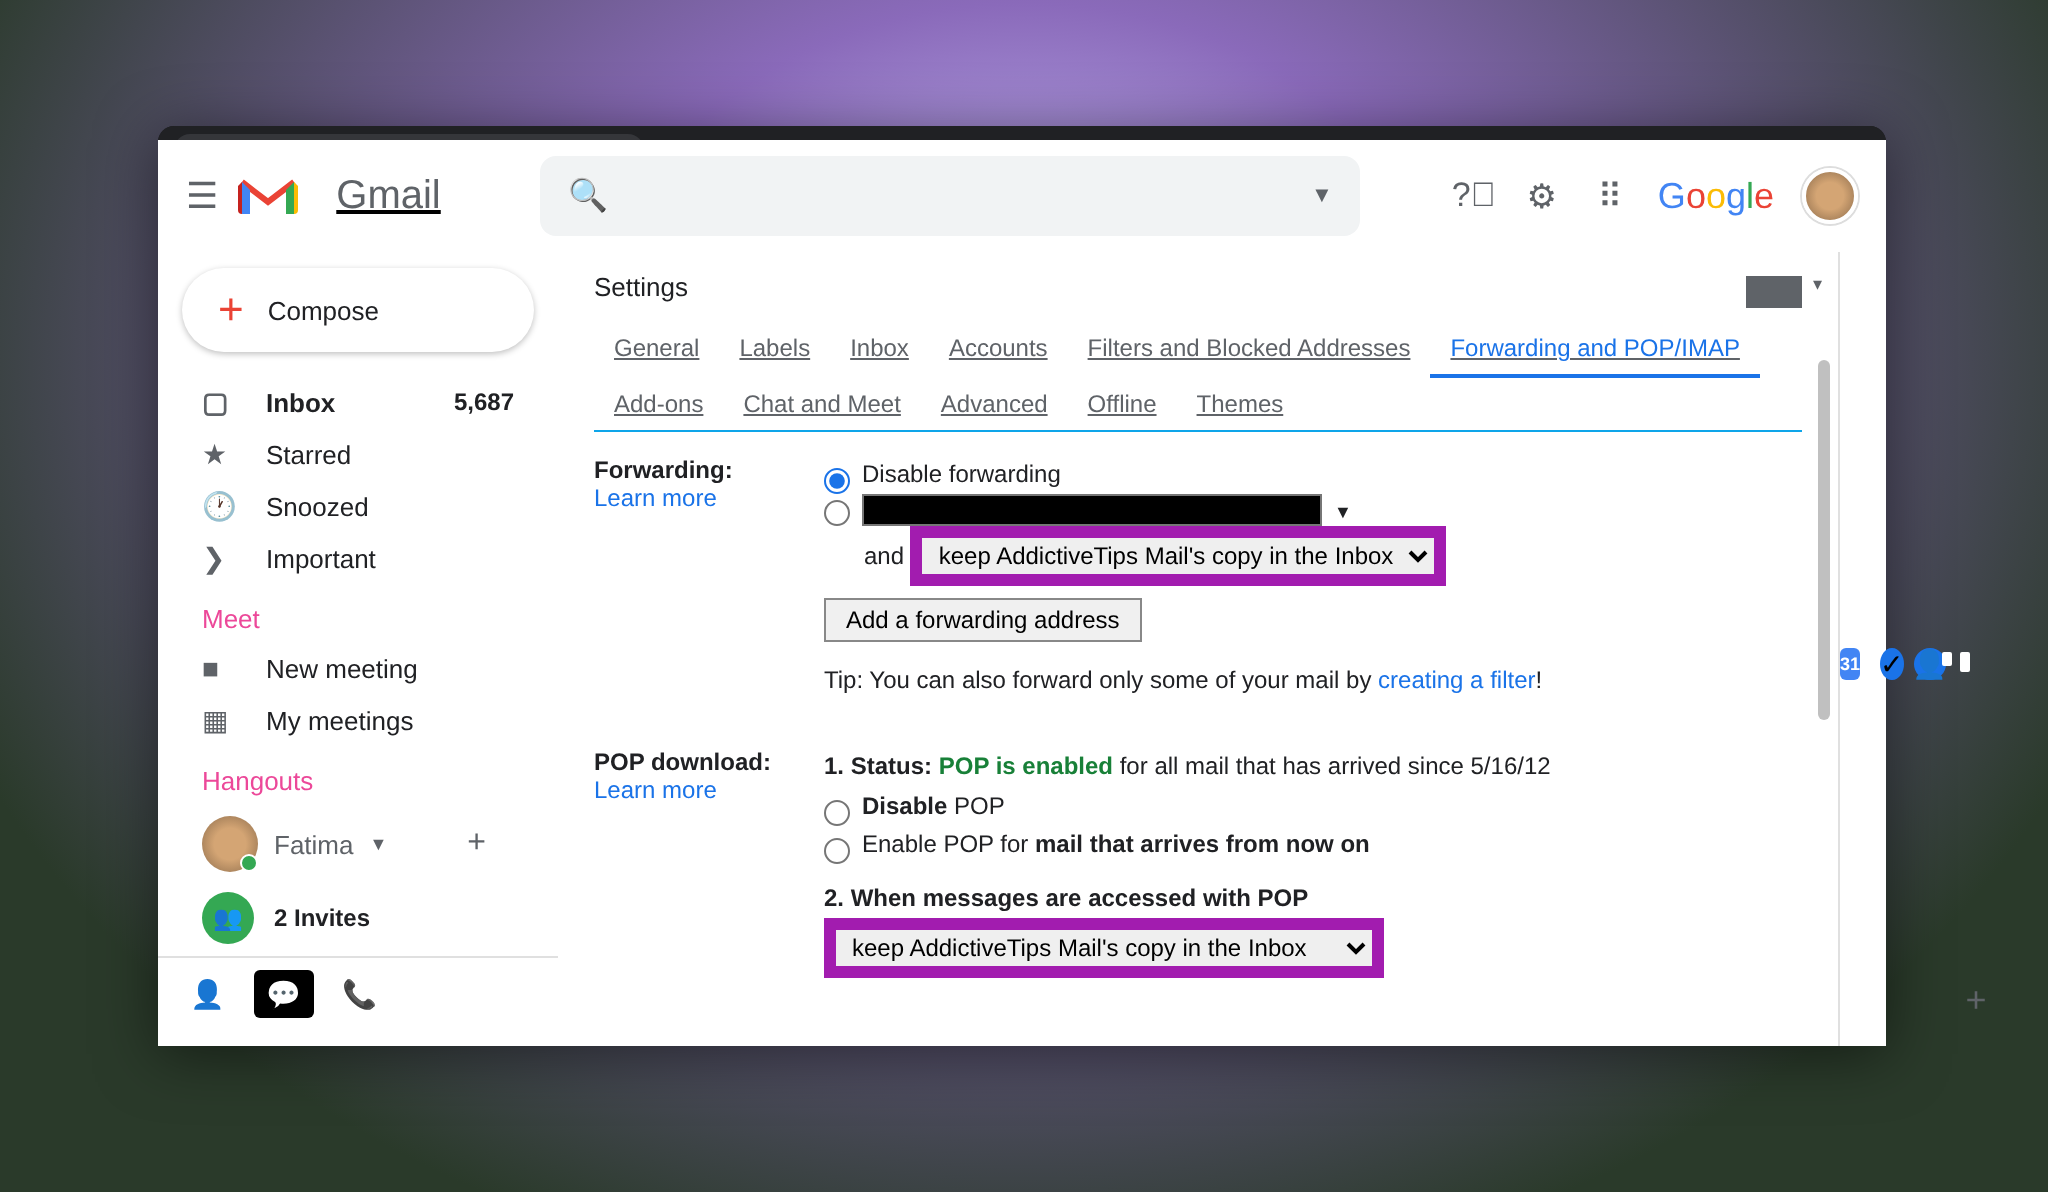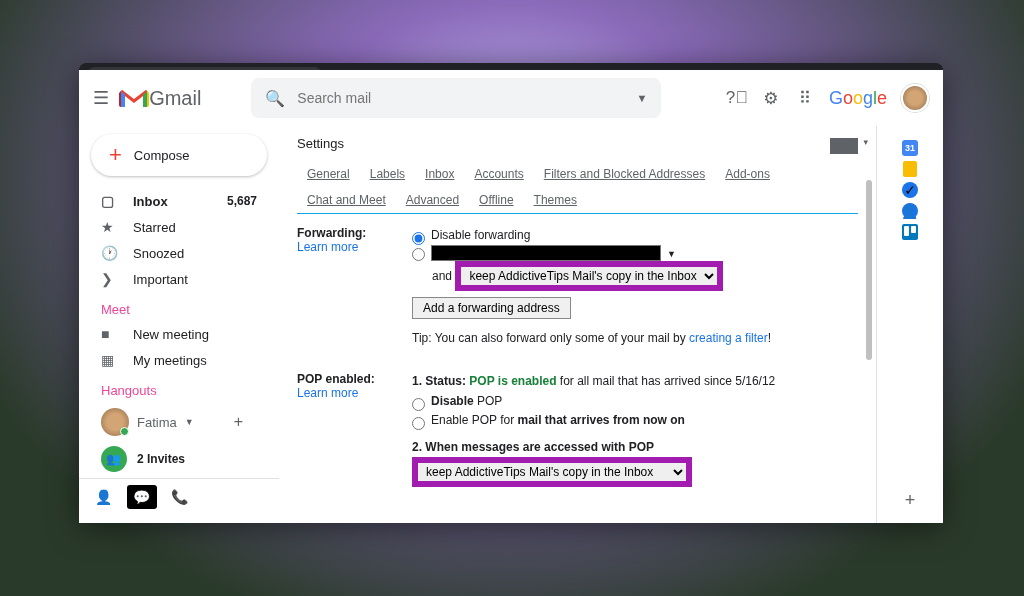--- a/index.html
+++ b/index.html
@@ -16,21 +16,21 @@
 .addrbar { height: 34px; background: #35363a; display: flex; align-items: center; padding: 0 10px; gap: 10px; }
 .nav-btn { color: #9aa0a6; font-size: 16px; cursor: pointer; width: 20px; text-align: center; }
 .nav-btn.active { color: #e8eaed; }
 .url-box { flex: 1; background: #202124; border-radius: 14px; height: 26px; display: flex; align-items: center; padding: 0 12px; gap: 8px; color: #e8eaed; font-size: 13px; }
 .lock { color: #9aa0a6; font-size: 11px; }
 .url-dim { color: #9aa0a6; }
 .ext-icons { display: flex; gap: 10px; align-items: center; color: #e8eaed; font-size: 13px; }
 .ext-ico { width: 16px; height: 16px; cursor: pointer; display: flex; align-items: center; justify-content: center; }
 .gmail-header { height: 56px; border-bottom: 0; display: flex; align-items: center; padding: 0 14px; gap: 10px; position: absolute; top: 70px; left: 79px; width: 864px; background: #fff; z-index: 2; }
 .burger { font-size: 18px; color: #5f6368; cursor: pointer; }
-.logo { display: flex; align-items: flex-start; gap: 0; }
+.logo { display: flex; align-items: flex-start; gap: 19px; text-decoration: underline; }
 .logo-m { width: 30px; height: 22px; position: relative; }
 .logo-m svg { width: 30px; height: 22px; }
 .logo-text { font-size: 20px; color: #5f6368; font-weight: 400; }
 .search { flex: 0 0 410px; background: #f1f3f4; border-radius: 8px; height: 40px; display: flex; align-items: center; padding: 0 14px; gap: 12px; margin-left: 40px; }
 .search-ico { color: #5f6368; font-size: 16px; }
 .search input { border: none; background: transparent; outline: none; font-size: 14px; color: #5f6368; width: 100%; }
 .search-drop { margin-left: auto; color: #5f6368; font-size: 11px; cursor: pointer; }
 .header-right { margin-left: auto; display: flex; align-items: center; gap: 14px; }
 .hdr-ico { color: #5f6368; font-size: 17px; cursor: pointer; width: 20px; height: 20px; display: flex; align-items: center; justify-content: center; }
 .google-logo { font-size: 18px; }
@@ -67,21 +67,21 @@
 .sec-label a { color: #1a73e8; font-weight: 400; text-decoration: none; display: block; }
 .sec-body { flex: 1; line-height: 1.6; }
 .sec-body label { display: flex; align-items: flex-end; gap: 6px; }
 .sec-body input[type=radio] { accent-color: #1a73e8; }
 .sel { border: 6px solid #a21caf; font-size: 12px; padding: 1px 4px; background: #efefef; }
 .redact { background: #000; display: inline-block; width: 230px; height: 16px; vertical-align: middle; border: 1px solid #767676; }
 .btn-fwd { border: 1px solid #888; background: #f0f0f0; padding: 3px 10px; font-size: 12px; cursor: pointer; margin-top: 6px; }
 .tip { margin-top: 10px; font-size: 12px; }
 .tip a { color: #1a73e8; text-decoration: none; }
 .pop-green { color: #188038; font-weight: 700; margin-top: 48px; }
-.right-panel { width: 67px; border-left: 1px solid #e0e0e0; display: flex; flex-direction: column; align-items: center; padding-top: 14px; gap: 5px; }
+.right-panel { width: 24px; border-left: 1px solid #e0e0e0; display: flex; flex-direction: row; align-items: center; padding-top: 14px; gap: 5px; }
 .rp-ico { width: 18px; height: 18px; cursor: pointer; display: flex; align-items: center; justify-content: center; font-size: 14px; }
 .rp-cal { background: #4285f4; color: #fff; border-radius: 3px; font-size: 9px; font-weight: bold; width: 16px; height: 16px; }
 .rp-keep { background: #fbbc04; border-radius: 2px; width: 14px; height: 16px; }
 .rp-tasks { background: #1a73e8; border-radius: 50%; width: 16px; height: 16px; }
 .rp-contacts { background: #1a73e8; border-radius: 50%; width: 16px; height: 16px; }
 .rp-trello { width: 16px; height: 16px; background: #0079bf; border-radius: 2px; position: relative; }
 .rp-trello::before, .rp-trello::after { content:''; position: absolute; background: #fff; width: 5px; border-radius: 1px; top: 2px; }
 .rp-trello::before { left: 2px; height: 10px; }
 .rp-trello::after { right: 2px; height: 7px; }
 .rp-plus { color: #5f6368; font-size: 18px; margin-top: auto; margin-bottom: 14px; }
@@ -136,21 +136,20 @@
           <path d="M2 4 L2 20 L6 20 L6 8" fill="#4285f4"></path>
           <path d="M28 4 L28 20 L24 20 L24 8" fill="#34a853"></path>
           <path d="M2 20 L2 4 L0 6 L0 18 Q0 20 2 20" fill="#c5221f"></path>
           <path d="M28 20 L28 4 L30 6 L30 18 Q30 20 28 20" fill="#fbbc04"></path>
         </svg>
     </div>
     <span class="logo-text">Gmail</span>
   </div>
   <div class="search">
     <span class="search-ico">🔍</span>
-    <input placeholder="Search mail" style="">
     <span class="search-drop">▼</span>
   </div>
   <div class="header-right">
     <span class="hdr-ico">?⃝</span>
     <span class="hdr-ico">⚙</span>
     <span class="hdr-ico">⠿</span>
     <span class="google-logo"><span class="g1">G</span><span class="g2">o</span><span class="g3">o</span><span class="g4">g</span><span class="g5">l</span><span class="g6">e</span></span>
     <div class="avatar"></div>
   </div>
 </div>
@@ -210,20 +209,21 @@
   <div class="settings-area">
     <div class="density"></div>
     <div class="scroll-ind"></div>
     <div class="settings-title">Settings</div>
     <div class="tabs">
       <span class="t">General</span>
       <span class="t">Labels</span>
       <span class="t">Inbox</span>
       <span class="t">Accounts</span>
       <span class="t">Filters and Blocked Addresses</span>
+      <span class="t active">Forwarding and POP/IMAP</span>
       <span class="t">Add-ons</span>
       <span class="t">Chat and Meet</span>
       <span class="t">Advanced</span>
       <span class="t">Offline</span>
       <span class="t">Themes</span>
     </div>
 
     <div class="section">
       <div class="sec-label">
         <span>Forwarding:</span>
@@ -240,21 +240,21 @@
             <span style="font-size:9px">▼</span>
           </label>
         <div style="margin-left:20px"><span>and</span> <select class="sel"><option>keep AddictiveTips Mail's copy in the Inbox</option></select></div>
         <button class="btn-fwd">Add a forwarding address</button>
         <div class="tip"><span>Tip: You can also forward only some of your mail by </span><a href="#">creating a filter</a>!</div>
       </div>
     </div>
 
     <div class="section">
       <div class="sec-label">
-        <span>POP enabled:</span>
+        <span>POP download:</span>
         <a href="#">Learn more</a>
       </div>
       <div class="sec-body">
         <div><b>1. Status: </b><span class="pop-green">POP is enabled</span><span> for all mail that has arrived since 5/16/12</span></div>
         <label>
             <input type="radio" name="pop" style=""> 
             <span><b>Disable</b><span> POP</span></span>
           </label>
         <label>
             <input type="radio" name="pop" style=""> 

